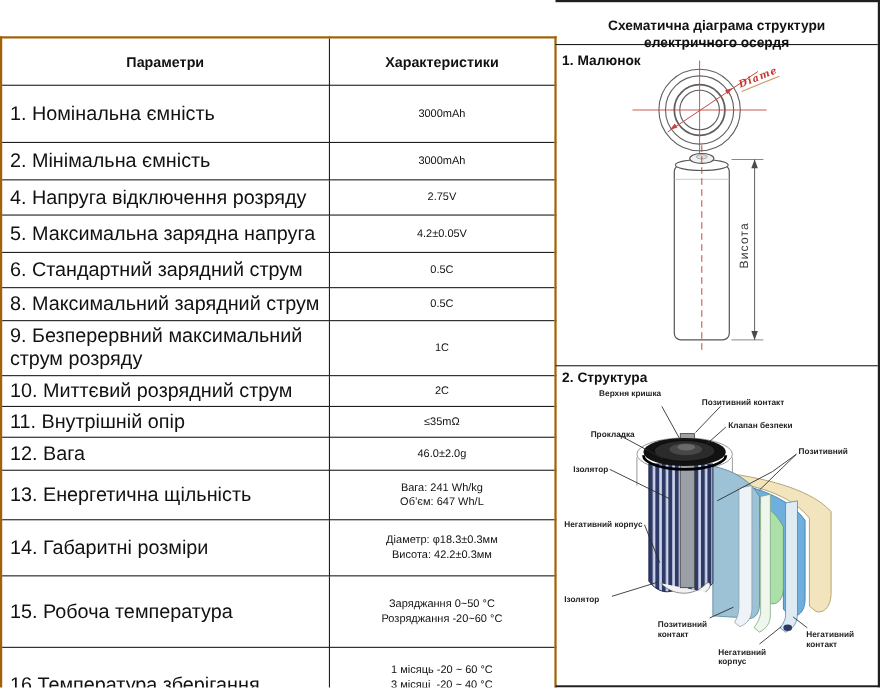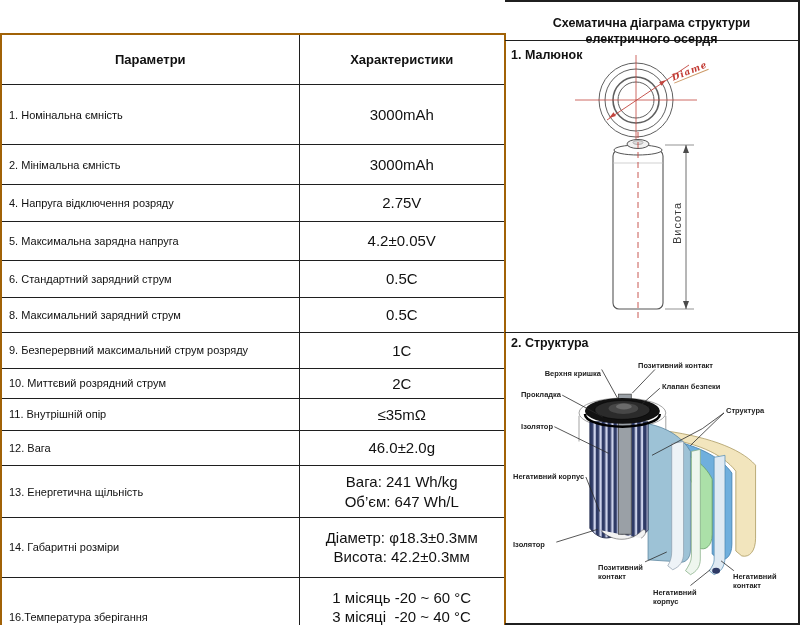--- a/index.html
+++ b/index.html
@@ -9,22 +9,22 @@
     font-family:"Liberation Sans","DejaVu Sans",sans-serif;
   }
   
   table.spec{
     border-collapse:collapse;table-layout:fixed;
     position:absolute;left:0;top:0;width:506px;height:625px;
   }
   table.spec{border:2px solid #a16207;margin-top:33px;}
   table.spec th,table.spec td{border:1px solid #1f1f1f;vertical-align:middle;}
   th.hdr{font-size:13px;font-weight:bold;text-align:center;}
-  td.param{font-size:11px;text-align:left;padding:2px 4px 2px 7px;font-weight:normal;}
-  td.val{font-size:15px;text-align:center;white-space:pre-wrap;line-height:1.3;padding:1px 2px;}
+  td.param{font-size:18px;text-align:left;padding:2px 4px 2px 7px;font-weight:normal;}
+  td.val{font-size:10px;text-align:center;white-space:pre-wrap;line-height:1.3;padding:1px 2px;}
   td.val .block{display:inline-block;text-align:left;white-space:pre-wrap;}
   
   .right-panel{
     position:absolute;left:505px;top:0;width:293px;height:621px;
     border-top:2px solid #1f1f1f;border-right:2px solid #1f1f1f;border-bottom:2px solid #1f1f1f;
   }
   .rp-header{
     height:39px;border-bottom:1px solid #1f1f1f;
     display:flex;align-items:center;justify-content:center;text-align:center;
     font-size:12.5px;font-weight:bold;white-space:pre-line;line-height:1.3;padding-top:20px;box-sizing:border-box;
@@ -103,20 +103,25 @@
   </tr>
   <tr style="height:42px">
     <td class="param">13. Енергетична щільність</td>
     <td class="val">Вага: 241 Wh/kg
 Об’єм: 647 Wh/L</td>
   </tr>
   <tr style="height:48px">
     <td class="param">14. Габаритні розміри</td>
     <td class="val">Діаметр: φ18.3±0.3мм
 Висота: 42.2±0.3мм</td>
+  </tr>
+  <tr style="height:60px">
+    <td class="param">15. Робоча температура</td>
+    <td class="val">Заряджання 0~50 °C
+Розряджання -20~60 °C</td>
   </tr>
   <tr style="height:64px">
     <td class="param">16.Температура зберігання</td>
     <td class="val"><span class="block">1 місяць -20 ~ 60 °C
 3 місяці  -20 ~ 40 °C
 1 рік       -20 ~ 25 °C</span></td>
   </tr>
 </tbody>
   </table>
 
@@ -214,25 +219,25 @@
         <polyline points="220,81 198,97 147,124"></polyline>
         <line x1="48" y1="95" x2="103" y2="122"></line>
         <line x1="80" y1="146" x2="94" y2="181"></line>
         <line x1="50" y1="212" x2="92" y2="199"></line>
         <line x1="140" y1="232" x2="162" y2="222"></line>
         <line x1="186" y1="256" x2="206" y2="240"></line>
         <line x1="230" y1="241" x2="217" y2="231"></line>
       </g>
     </svg>
 
-    <div class="lb r" style="left:10px;top:36px;width:86px">Верхня кришка</div>
+    <div class="lb r" style="left:10px;top:20px;width:86px">Верхня кришка</div>
     <div class="lb" style="left:133px;top:28px;width:90px">Позитивний контакт</div>
     <div class="lb" style="left:157px;top:49px;width:70px">Клапан безпеки</div>
-    <div class="lb r" style="left:8px;top:57px;width:48px">Прокладка</div>
-    <div class="lb" style="left:221px;top:73px;width:46px">Структура</div>
+    <div class="lb r" style="left:24px;top:57px;width:48px">Прокладка</div>
+    <div class="lb" style="left:221px;top:73px;width:46px">Позитивний</div>
     <div class="lb r" style="left:8px;top:89px;width:40px">Ізолятор</div>
     <div class="lb" style="left:8px;top:139px;width:78px">Негативний корпус</div>
     <div class="lb" style="left:8px;top:207px;width:40px">Ізолятор</div>
     <div class="lb" style="left:93px;top:230px;width:50px">Позитивний контакт</div>
     <div class="lb" style="left:148px;top:255px;width:52px">Негативний корпус</div>
     <div class="lb" style="left:228px;top:239px;width:52px">Негативний контакт</div>
   </div>
 </div>
 
 </body></html>

